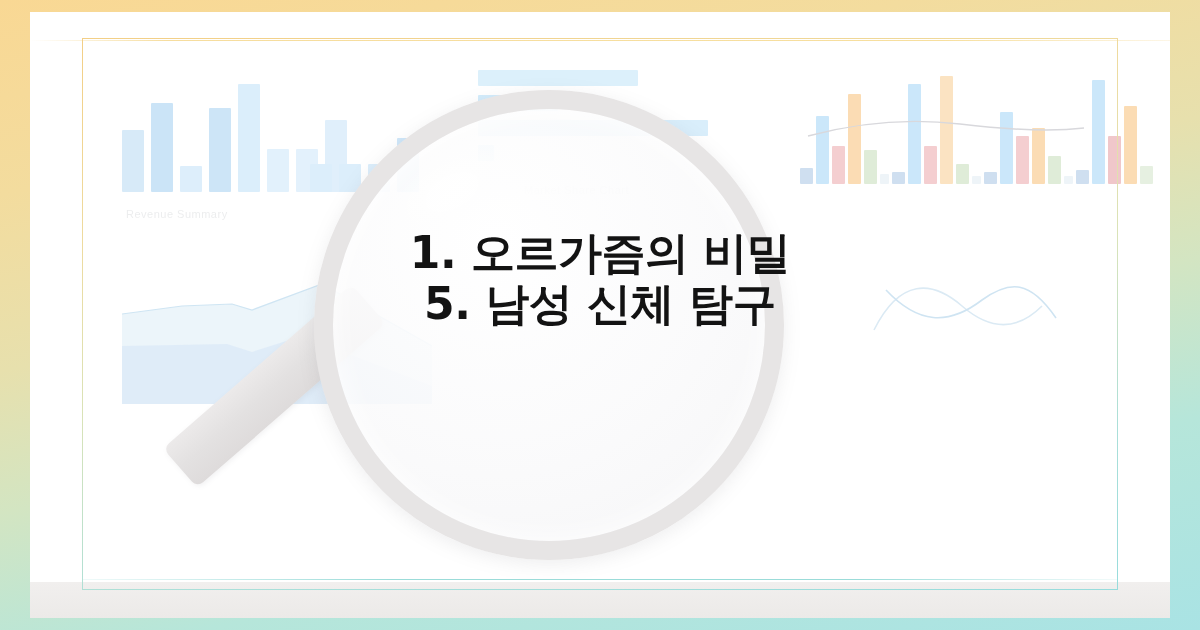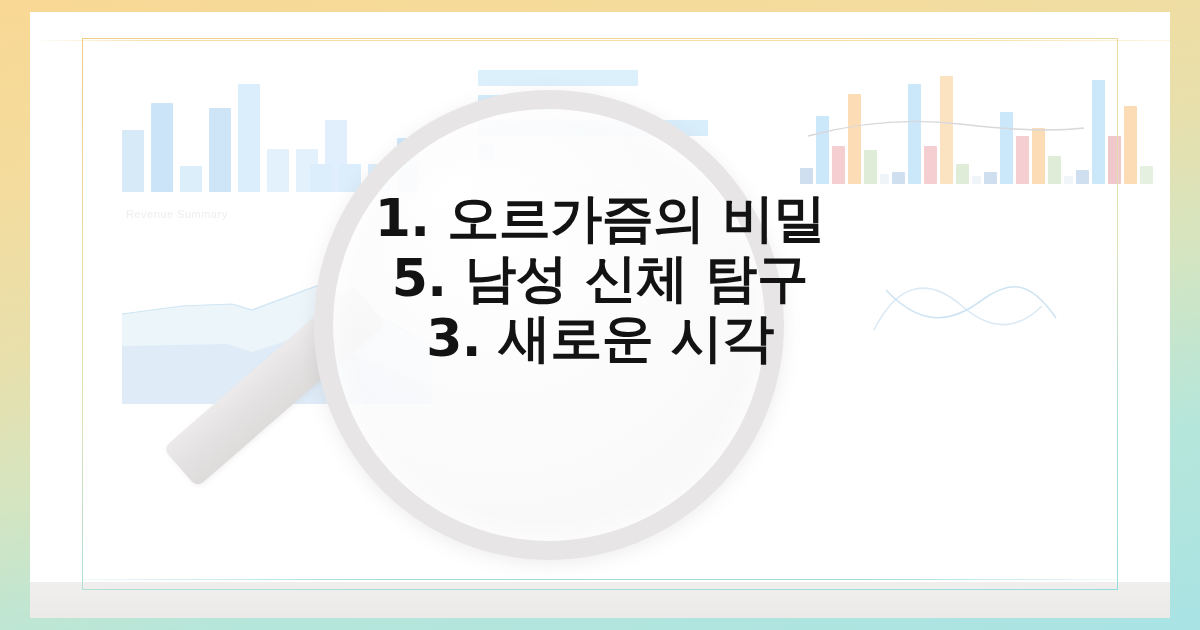--- a/index.html
+++ b/index.html
@@ -133,21 +133,21 @@
   
   .headline{
     position:absolute; inset:0;
     z-index:8;
     display:flex; flex-direction:column;
     align-items:center; justify-content:center;
     padding-bottom:74px;
   }
   .line{
     color:#131313;
-    font-size:52px;
+    font-size:44px;
     font-weight:700;
     line-height:1.16;
     letter-spacing:-.5px;
     white-space:nowrap;
     text-align:center;
     font-family:"DejaVu Sans","Liberation Sans",sans-serif;
   }
 </style>
 </head>
 <body>
@@ -251,17 +251,16 @@
       <div class="mag-handle"></div>
       <div class="mag-lens"></div>
       <div class="mag-glint"></div>
     </div>
 
     <div class="inner-frame"></div>
 
     <div class="headline">
       <div class="line">1. 오르가즘의 비밀</div>
       <div class="line">5. 남성 신체 탐구</div>
-      <div class="line">3. 새로운 시각</div>
     </div>
 
   </div>
 </div>
 
 </body></html>

